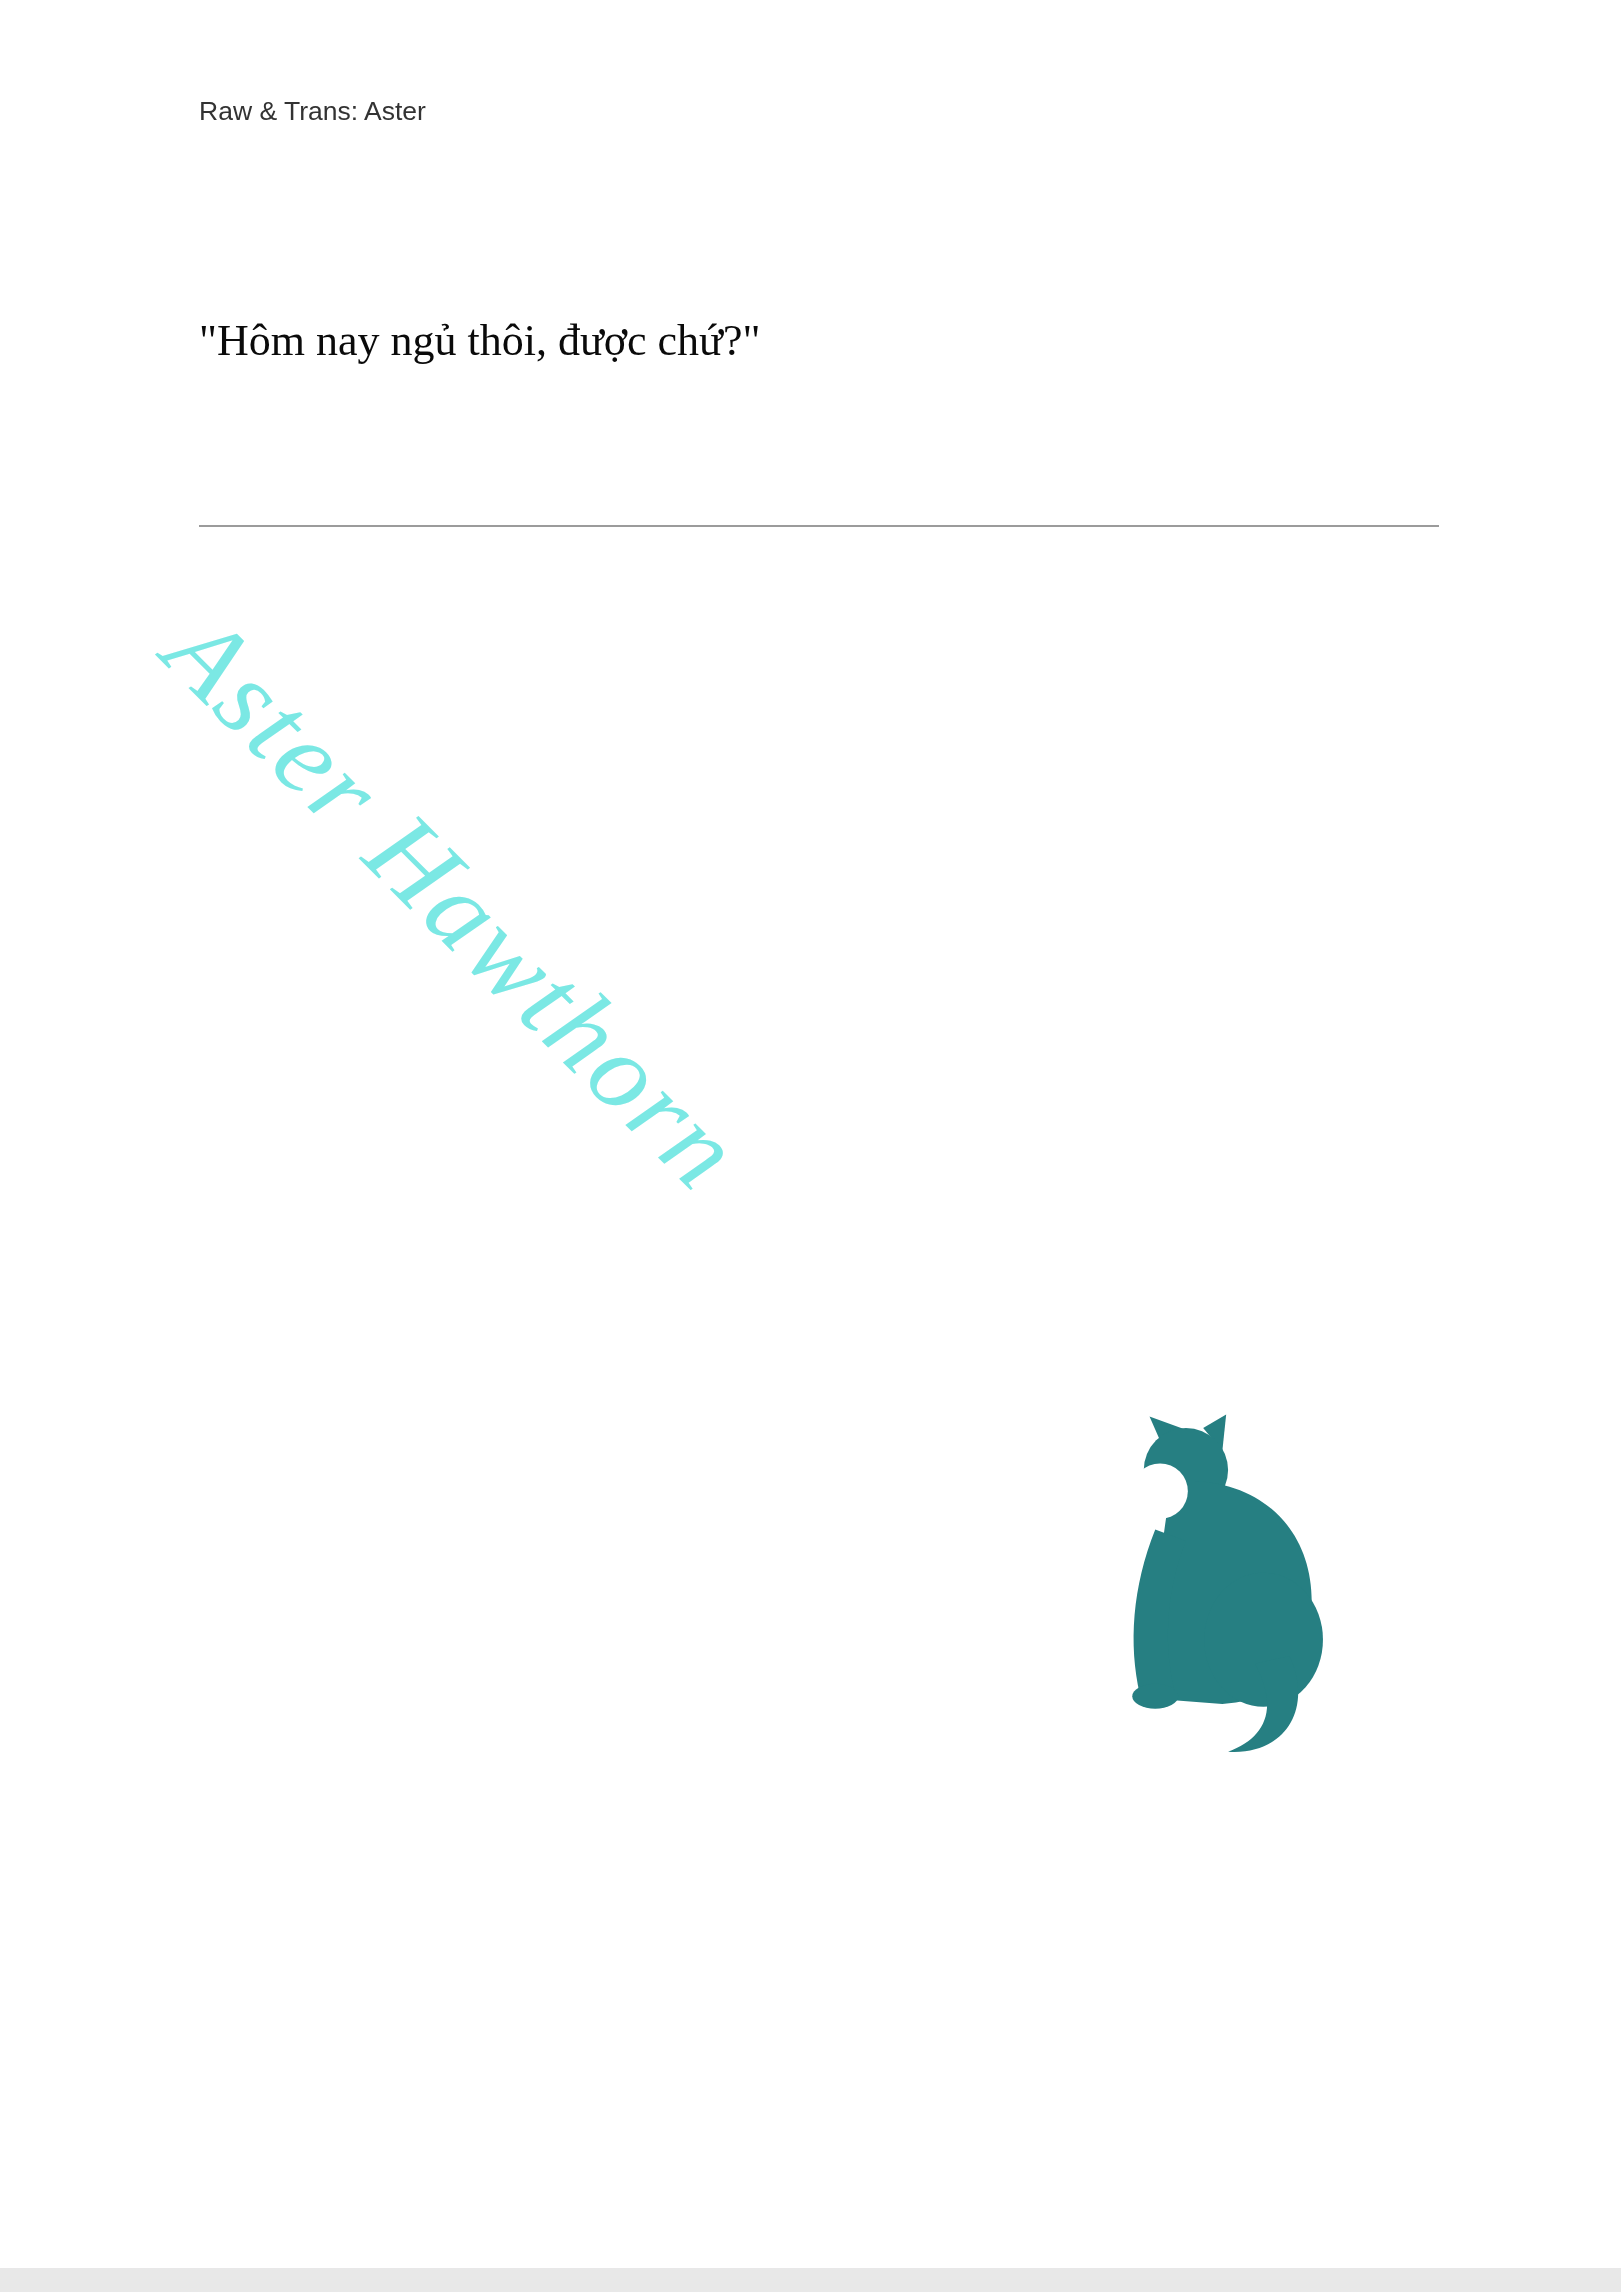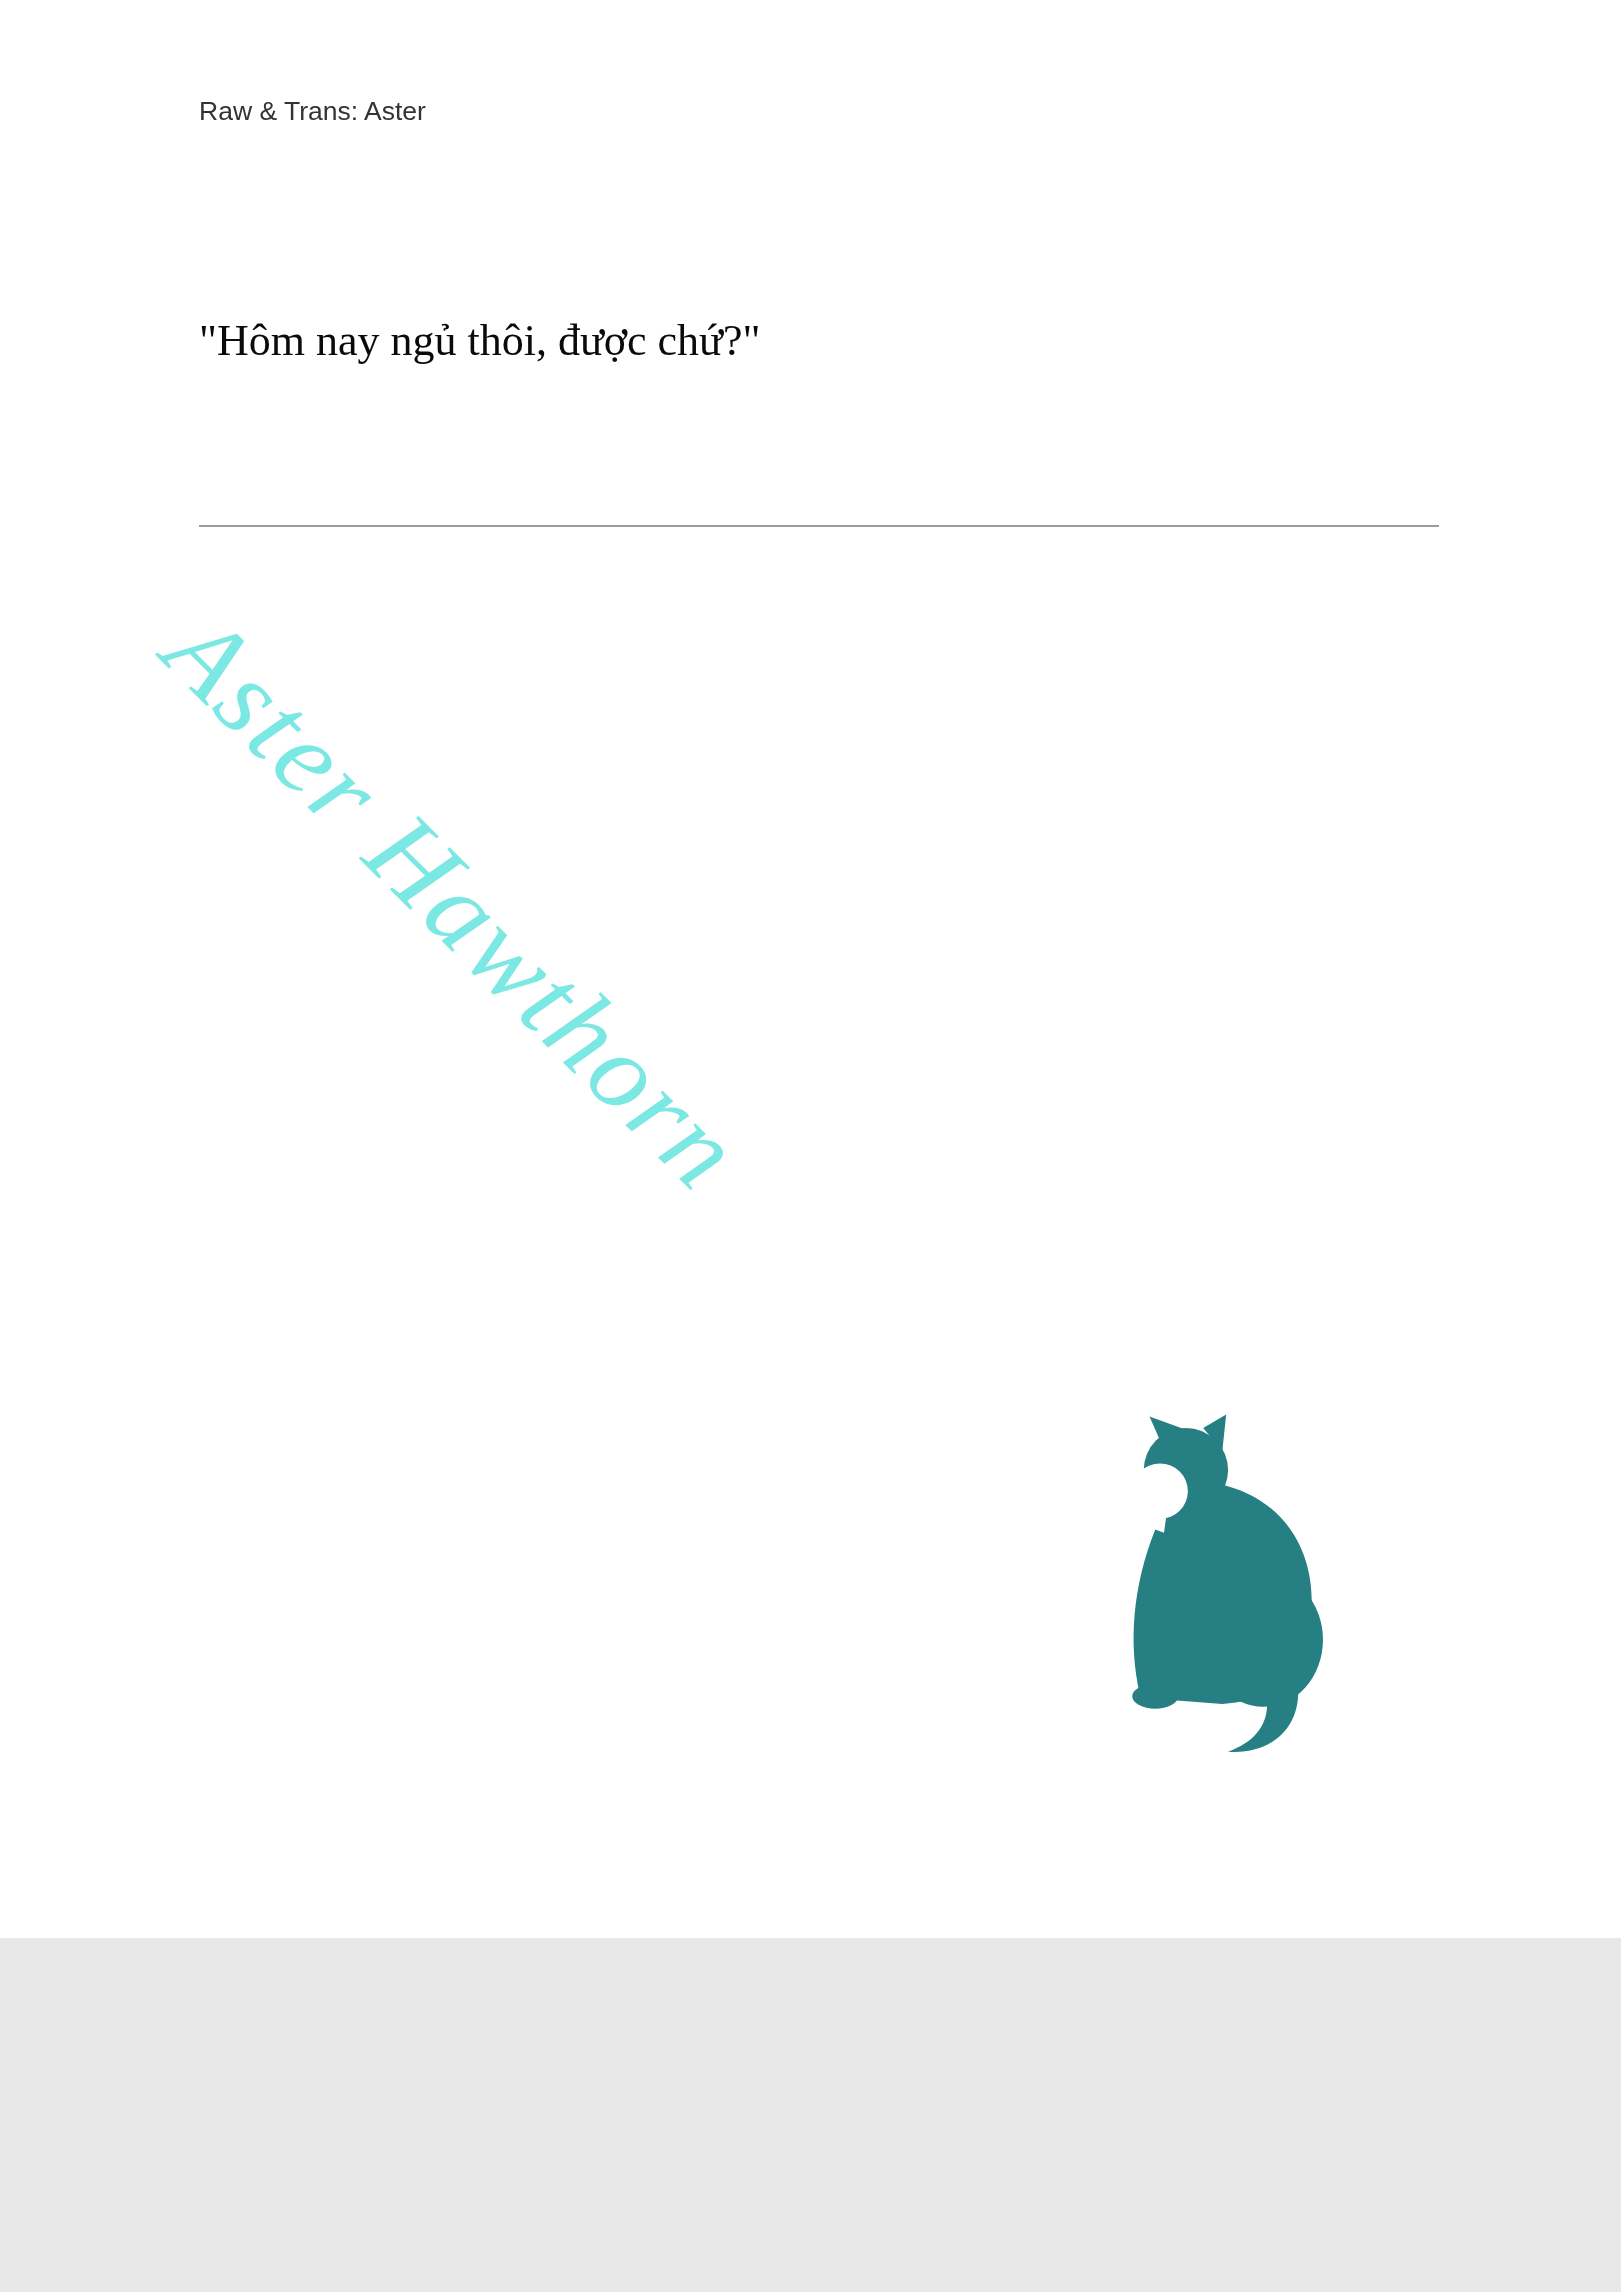--- a/index.html
+++ b/index.html
@@ -1,19 +1,19 @@
 <!DOCTYPE html>
 <html><head>
 <meta charset="utf-8">
 <style>
   html, body { margin: 0; padding: 0; background: #e8e8e8; }
   .page {
     position: relative;
     width: 1621px;
-    height: 1938px;
+    height: 2268px;
     background: #ffffff;
     overflow: hidden;
     font-family: "Liberation Serif", "DejaVu Serif", serif;
   }
   .header {
     position: absolute;
     left: 199px;
     top: 96px;
     font-family: "Liberation Sans", "DejaVu Sans", sans-serif;
     font-size: 26.5px;

